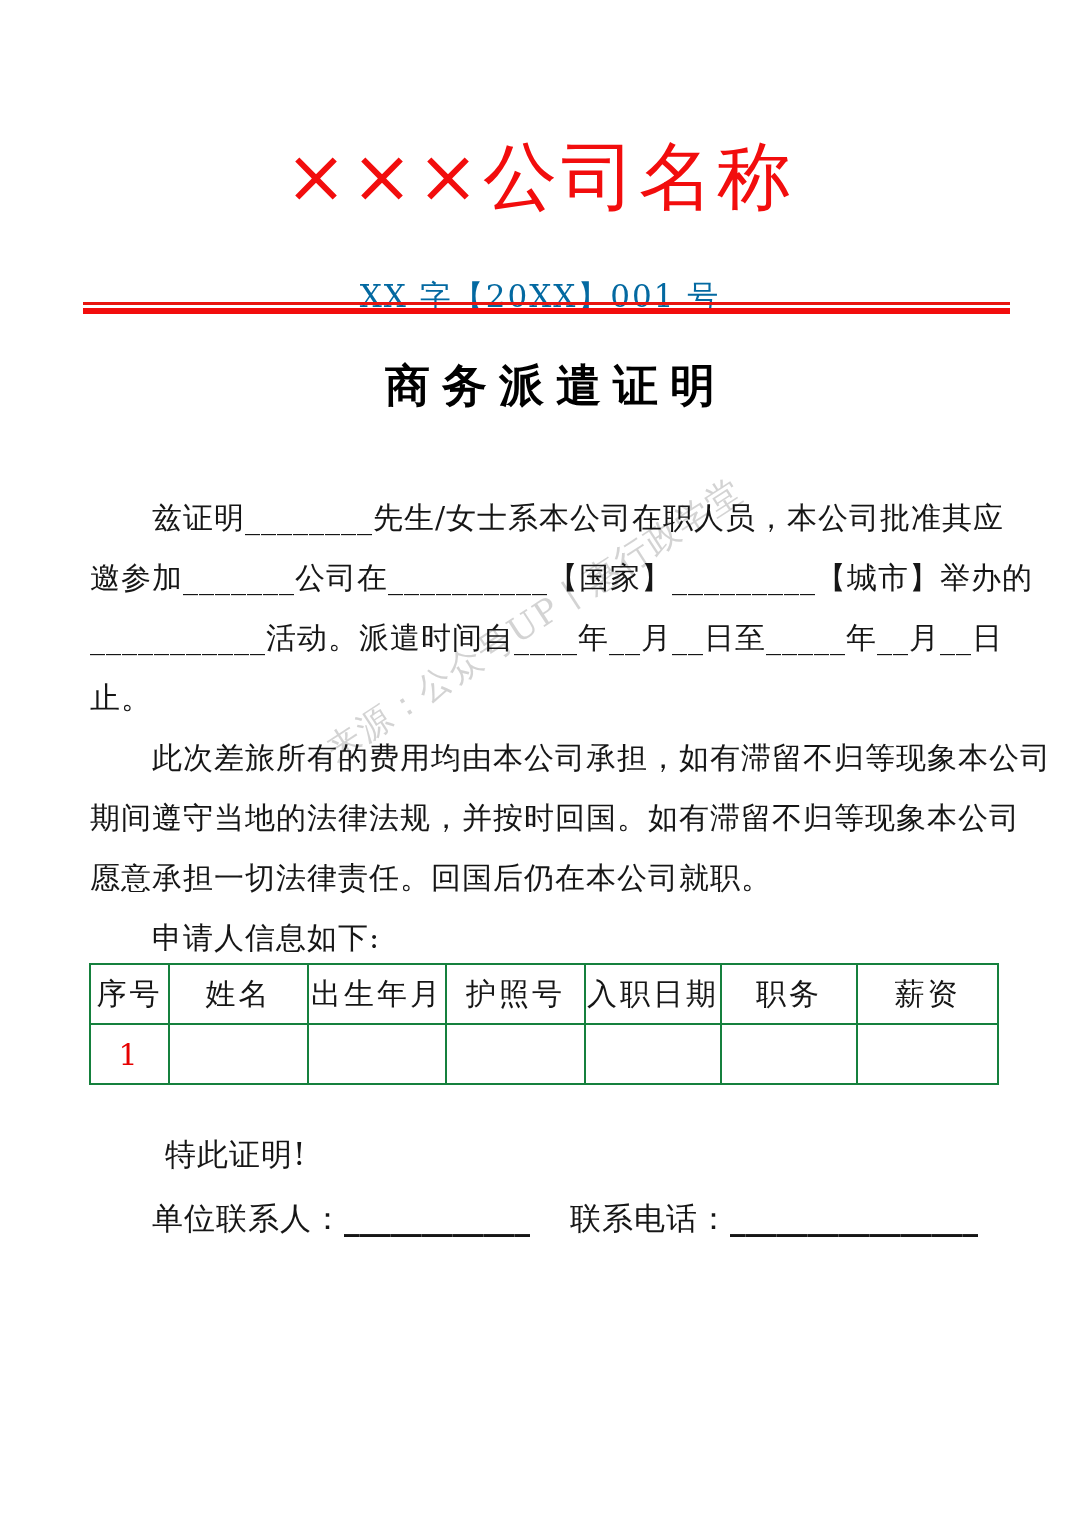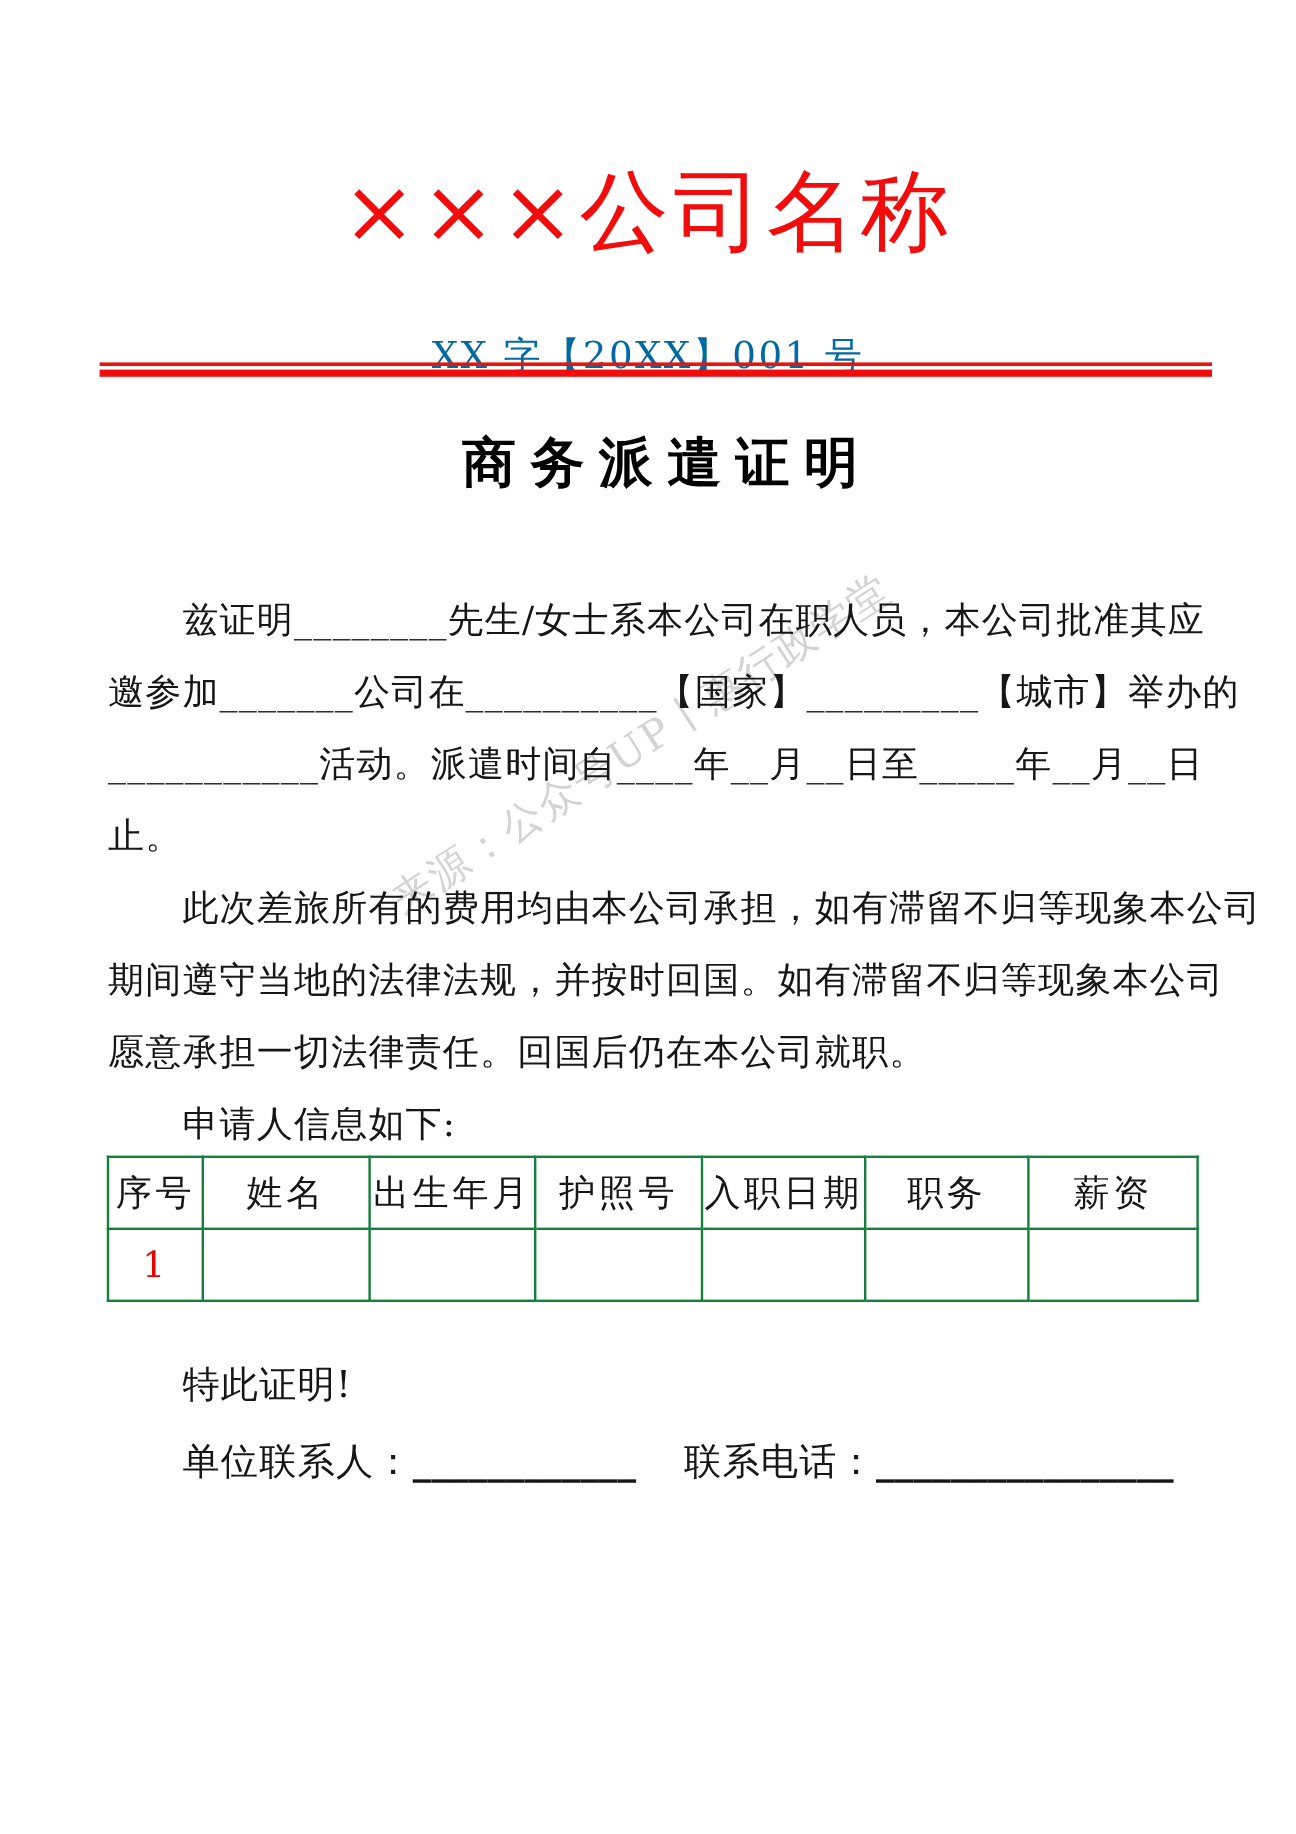--- a/index.html
+++ b/index.html
@@ -111,21 +111,21 @@
   .col-name    { width: 139px; }
   .col-birth   { width: 138px; }
   .col-pass    { width: 139px; }
   .col-hire    { width: 136px; }
   .col-job     { width: 136px; }
   .col-salary  { width: 141px; }
   .serial-value { color: #e60000; letter-spacing: 0; }
   
   .certify-line {
     position: absolute;
-    top: 1124px; left: 152px;
+    top: 1124px; left: 165px;
     height: 60px; line-height: 60px;
     font-size: 31px;
     letter-spacing: 1px;
     z-index: 1;
   }
   .contact-line {
     position: absolute;
     top: 1188px; left: 152px;
     height: 60px; line-height: 60px;
     font-size: 31px;

